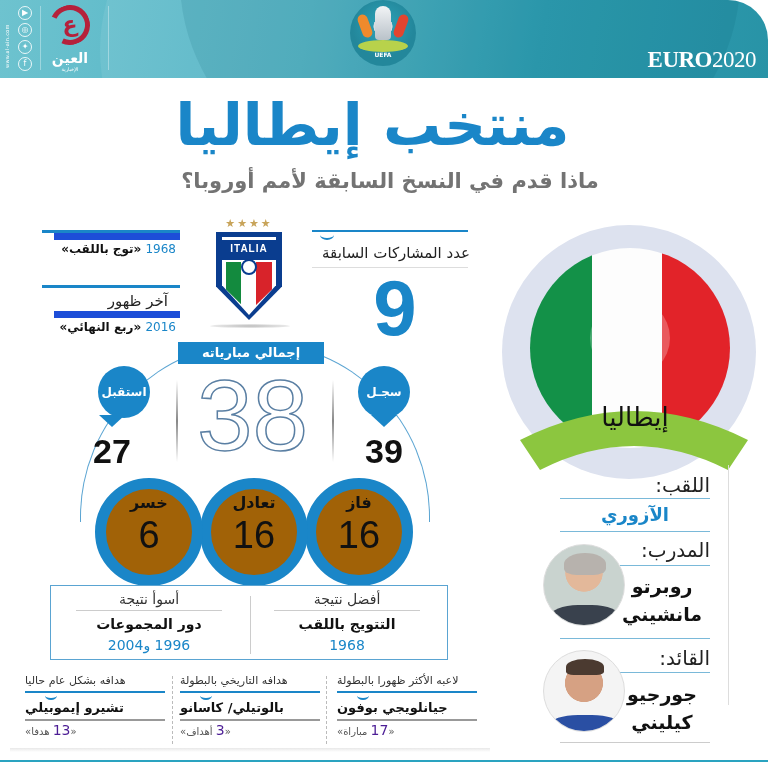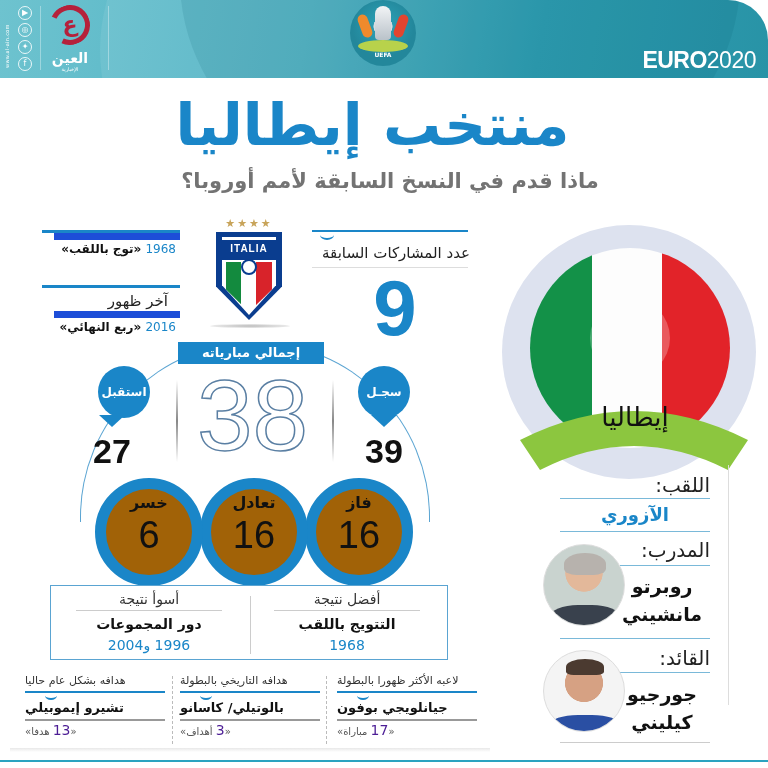--- a/index.html
+++ b/index.html
@@ -31,21 +31,21 @@
   .logo-sub { left: 44px; top: 66px; width: 52px; text-align: center; color: #fff; font-size: 5px; z-index: 2; }
   .euro-logo { left: 350px; top: 0px; width: 66px; height: 66px; border-radius: 50%;
     background: radial-gradient(circle at 50% 40%, #e9eef2 0%, #d7dde2 18%, #2a9bb0 19%, #23879b 60%);
     z-index: 2; overflow: hidden; }
   .euro-logo .cup { position: absolute; left: 25px; top: 6px; width: 16px; height: 34px;
     background: linear-gradient(#f2f4f6, #b9c2c9); border-radius: 8px 8px 4px 4px; }
   .euro-logo .fig1 { position: absolute; left: 10px; top: 14px; width: 10px; height: 24px; background: #f08a2c; border-radius: 5px; transform: rotate(-20deg); }
   .euro-logo .fig2 { position: absolute; left: 46px; top: 14px; width: 10px; height: 24px; background: #e2452f; border-radius: 5px; transform: rotate(20deg); }
   .euro-logo .base { position: absolute; left: 8px; top: 40px; width: 50px; height: 12px; background: #b8d24b; border-radius: 50%; }
   .euro-logo .uefa { position: absolute; left: 0; top: 51px; width: 66px; text-align: center; font-size: 6px; color: #fff; font-weight: bold; }
-  .euro2020 { right: 12px; top: 47px; color: #fff; font-size: 23px; font-weight: bold; letter-spacing: -0.5px; z-index: 2; font-family: Liberation Sans, sans-serif; }
+  .euro2020 { right: 12px; top: 47px; color: #fff; font-size: 23px; font-weight: bold; letter-spacing: -0.5px; z-index: 2; font-family: Liberation Serif, serif; }
   .euro2020 .yr { font-weight: normal; }
 
   
   .title { left: 150px; top: 92px; width: 445px; text-align: center; color: #1a86c8; font-size: 58px;
     font-weight: bold; line-height: 66px; }
   .subtitle { left: 180px; top: 166px; width: 420px; text-align: center; color: #737373; font-size: 21px;
     font-weight: bold; line-height: 30px; }
 
   
   .app-block { left: 42px; width: 138px; }

